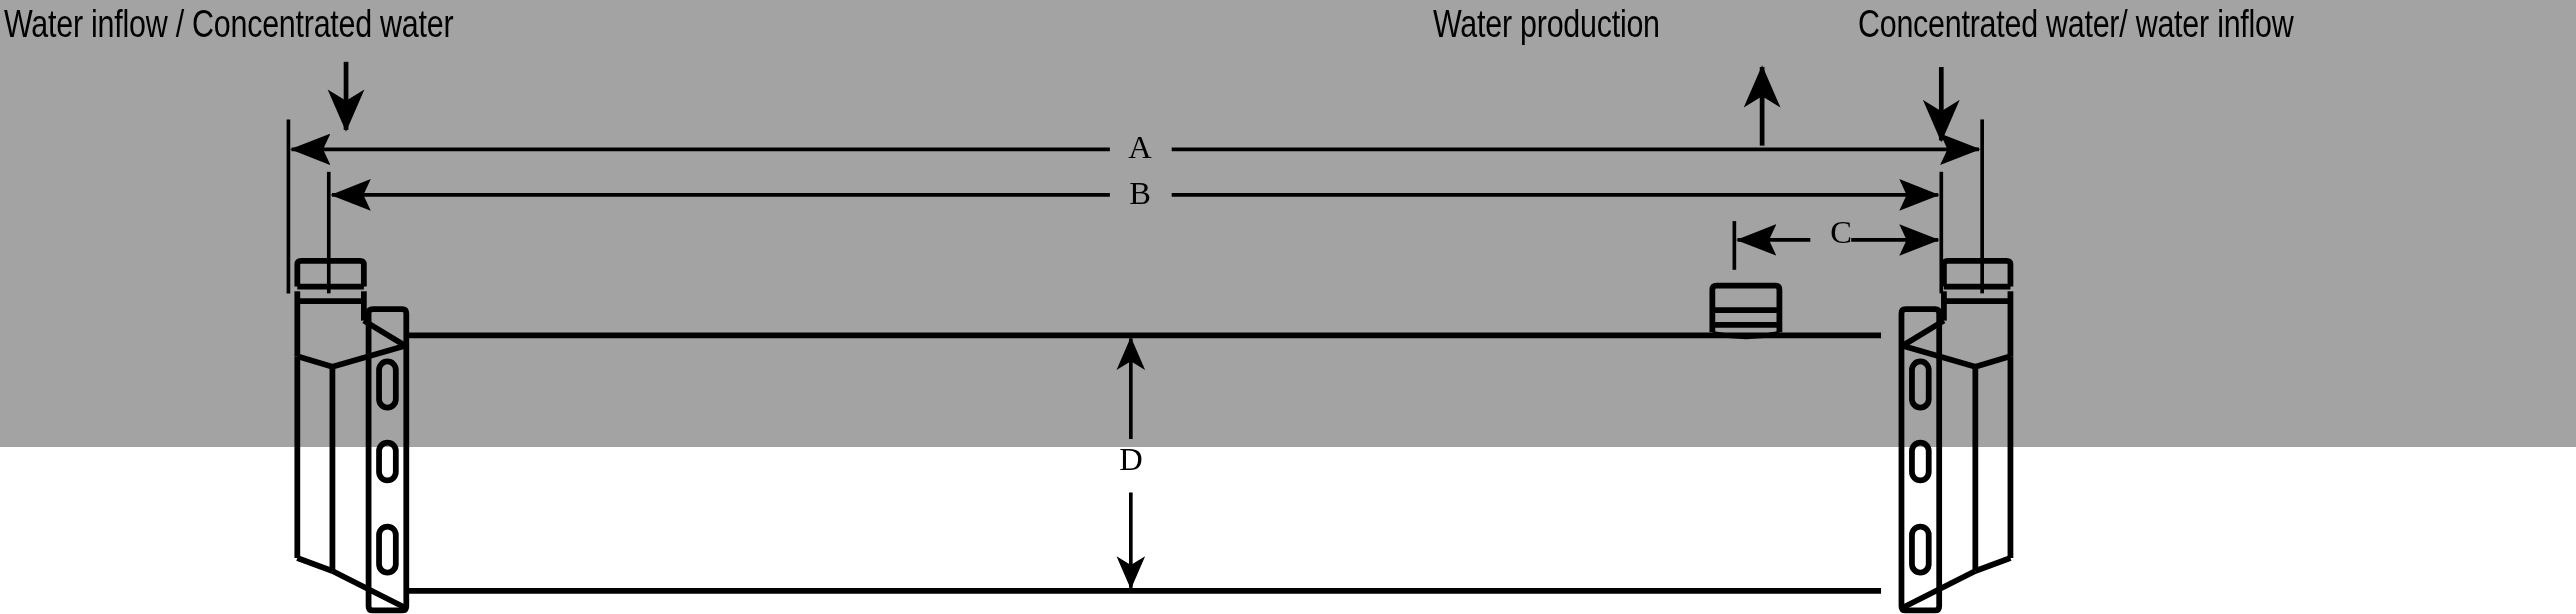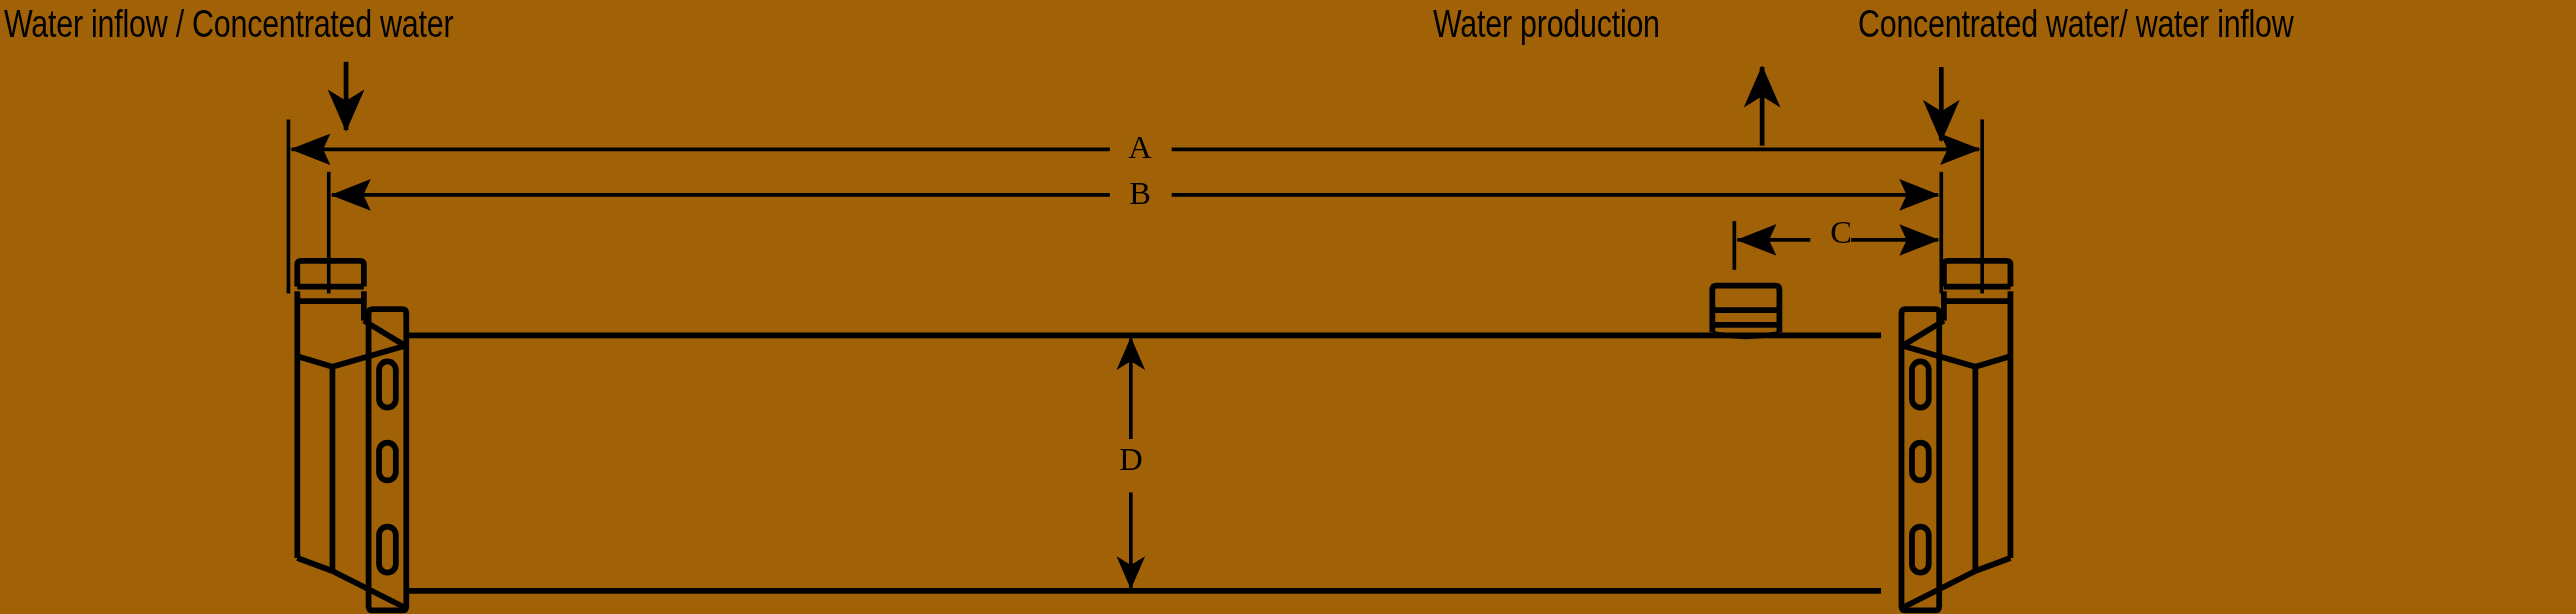--- a/index.html
+++ b/index.html
@@ -9,22 +9,22 @@
   }
   body {
     width: 2576px;
     height: 614px;
     font-family: "Liberation Sans", sans-serif;
     overflow: hidden;
   }
   #drawing-root {
     position: relative;
     width: 2576px;
-    height: 614px;
-    background: #a16207;
+    height: 447px;
+    background: #a3a3a3;
   }
   svg.drawing-canvas {
     position: absolute;
     top: 0;
     left: 0;
     width: 2576px;
     height: 614px;
     display: block;
   }
   .callout-label {

